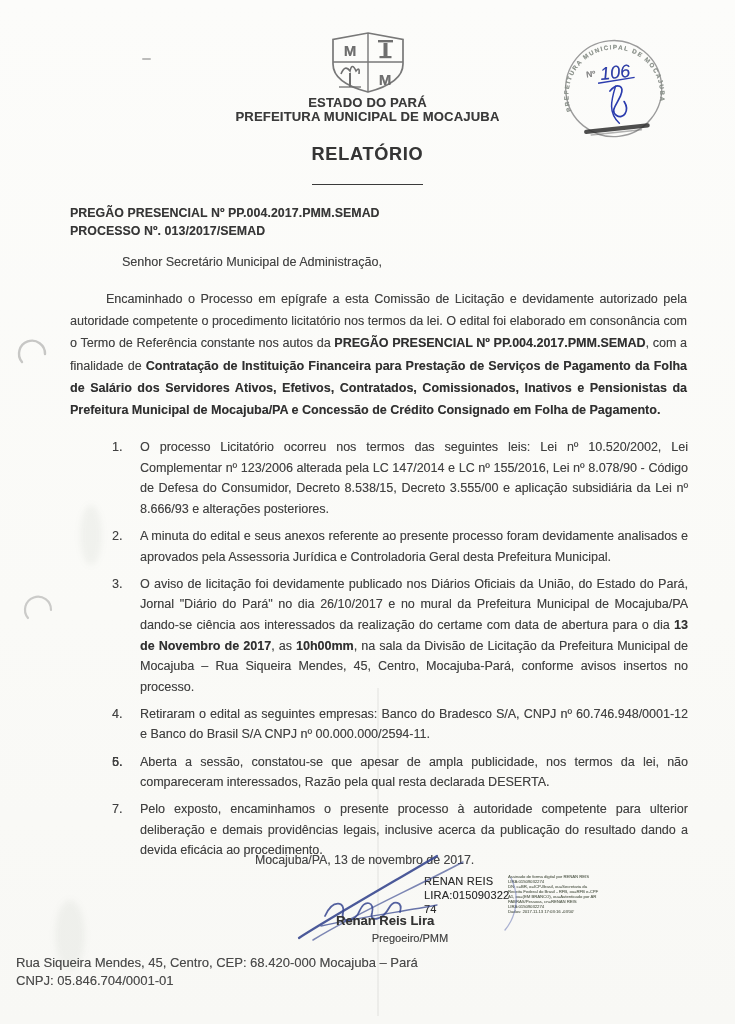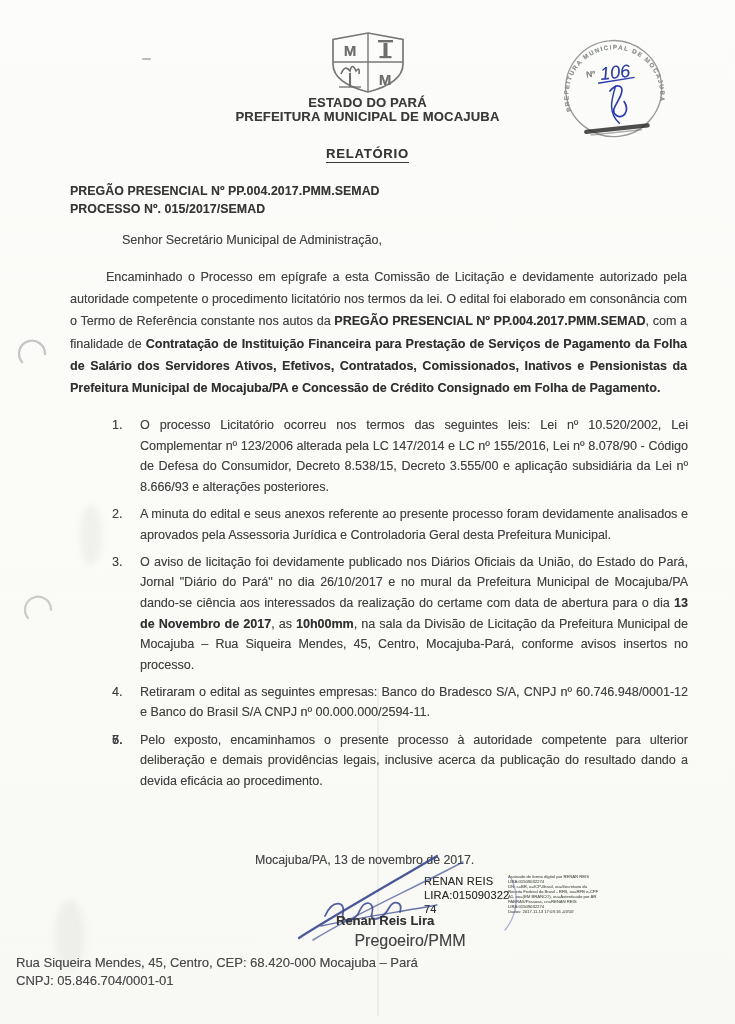--- a/index.html
+++ b/index.html
@@ -5,35 +5,35 @@
   html,body{margin:0;padding:0;background:#e8e8e6;}
   .page{position:relative;width:735px;height:1024px;margin:0 auto;overflow:hidden;
         background:linear-gradient(180deg,#fcfcfa 0%,#fafaf7 60%,#f8f8f5 100%);
         font-family:"Liberation Sans","DejaVu Sans",sans-serif;color:#414141;}
   .doc{ text-shadow:0.2px 0.2px 0.4px rgba(70,70,70,.45); }
   .center{text-align:center;}
   .crest-wrap{padding-top:31px;display:flex;justify-content:center;}
   .hdr{margin-top:2px;}
   .hdr-line{font-weight:bold;font-size:13px;line-height:14px;color:#3a3a3a;letter-spacing:.2px;}
   .title-wrap{margin-top:20px;text-align:center;}
-  .doc-title{display:inline-block;font-weight:bold;font-size:13px;letter-spacing:.8px;color:#353535;
-             border-bottom:1.8px solid #3a3a3a;padding-bottom:1px;}
+  .doc-title{display:inline-block;font-weight:bold;font-size:18px;letter-spacing:.8px;color:#353535;
+             border-bottom:1.8px solid #3a3a3a;padding-bottom:19px;}
   .refblock{margin:20px 48px 0 70px;}
   .ref-line{font-weight:bold;font-size:12.3px;line-height:17.5px;color:#363636;letter-spacing:.1px;}
   .salutation{margin:15px 48px 0 122px;font-size:12.5px;color:#444;}
   .intro{margin:19px 48px 16px 70px;font-size:12.5px;line-height:22.2px;text-align:justify;text-indent:36px;}
   .b{font-weight:bold;color:#303030;}
   ol.items{list-style:none;margin:14px 47px 0 140px;padding:0;font-size:12.5px;line-height:20.6px;text-align:justify;}
   ol.items li{position:relative;margin:0 0 6.5px 0;}
   ol.items .num{position:absolute;left:-28px;top:0;}
   .dateline{position:absolute;left:255px;top:853px;font-size:12.3px;color:#454545;}
   .digsig{position:absolute;left:424px;top:874px;width:118px;font-size:11px;line-height:14px;color:#2c2c2c;letter-spacing:.2px;}
   .cert{position:absolute;left:508px;top:874px;width:116px;font-size:4.2px;line-height:5px;color:#5d6655;}
   .signer-name{position:absolute;left:336px;top:913px;width:176px;text-align:left;font-weight:bold;font-size:13px;color:#333;}
-  .signer-role{position:absolute;left:322px;top:932px;width:176px;text-align:center;font-size:16px;color:#444;}
+  .signer-role{position:absolute;left:322px;top:932px;width:176px;text-align:center;font-size:11px;color:#444;}
   .footer{position:absolute;left:0;top:954px;width:100%;text-align:left;font-size:13px;line-height:17.5px;color:#4a4a4a;padding-left:16px;}
   .stamp{position:absolute;left:552px;top:30px;transform:rotate(-6deg);}
   .sig-svg{position:absolute;left:285px;top:850px;}
   .hole{position:absolute;}
   .crease{position:absolute;left:377px;top:688px;width:2px;height:328px;background:rgba(90,90,90,.07);}
   .dash{position:absolute;left:142px;top:58px;width:9px;height:2px;background:#9a9a9a;opacity:.65;border-radius:1px;}
   .smudge{position:absolute;background:rgba(90,95,90,.06);filter:blur(3px);border-radius:50%;}
 </style>
 </head>
 <body>
@@ -74,34 +74,34 @@
     <div class="hdr-line">ESTADO DO PARÁ</div>
     <div class="hdr-line">PREFEITURA MUNICIPAL DE MOCAJUBA</div>
   </div>
 
   <div class="title-wrap">
     <span class="doc-title">RELATÓRIO</span>
   </div>
 
   <div class="refblock">
     <div class="ref-line">PREGÃO PRESENCIAL Nº PP.004.2017.PMM.SEMAD</div>
-    <div class="ref-line">PROCESSO Nº. 015/2017/SEMAD</div>
+    <div class="ref-line">PROCESSO Nº. 013/2017/SEMAD</div>
   </div>
 
   <div class="salutation">Senhor Secretário Municipal de Administração,</div>
 
   <p class="intro"><span>Encaminhado o Processo em epígrafe a esta Comissão de Licitação e devidamente autorizado pela autoridade competente o procedimento licitatório nos termos da lei. O edital foi elaborado em consonância com o Termo de Referência constante nos autos da </span><span class="b">PREGÃO PRESENCIAL Nº PP.004.2017.PMM.SEMAD</span><span>, com a finalidade de </span><span class="b">Contratação de Instituição Financeira para Prestação de Serviços de Pagamento da Folha de Salário dos Servidores Ativos, Efetivos, Contratados, Comissionados, Inativos e Pensionistas da Prefeitura Municipal de Mocajuba/PA e Concessão de Crédito Consignado em Folha de Pagamento.</span></p>
 
   <ol class="items">
     <li><span class="num">1.</span><span>O processo Licitatório ocorreu nos termos das seguintes leis: Lei nº 10.520/2002, Lei Complementar nº 123/2006 alterada pela LC 147/2014 e LC nº 155/2016, Lei nº 8.078/90 - Código de Defesa do Consumidor, Decreto 8.538/15, Decreto 3.555/00 e aplicação subsidiária da Lei nº 8.666/93 e alterações posteriores.</span></li>
     <li><span class="num">2.</span><span>A minuta do edital e seus anexos referente ao presente processo foram devidamente analisados e aprovados pela Assessoria Jurídica e Controladoria Geral desta Prefeitura Municipal.</span></li>
     <li><span class="num">3.</span><span>O aviso de licitação foi devidamente publicado nos Diários Oficiais da União, do Estado do Pará, Jornal "Diário do Pará" no dia 26/10/2017 e no mural da Prefeitura Municipal de Mocajuba/PA dando-se ciência aos interessados da realização do certame com data de abertura para o dia </span><span class="b">13 de Novembro de 2017</span><span>, as </span><span class="b">10h00mm</span><span>, na sala da Divisão de Licitação da Prefeitura Municipal de Mocajuba – Rua Siqueira Mendes, 45, Centro, Mocajuba-Pará, conforme avisos insertos no processo.</span></li>
     <li><span class="num">4.</span><span>Retiraram o edital as seguintes empresas: Banco do Bradesco S/A, CNPJ nº 60.746.948/0001-12 e Banco do Brasil S/A CNPJ nº 00.000.000/2594-11.</span></li>
     <li><span class="num">5.</span></li>
-    <li><span class="num">6.</span></li>
+    <li><span class="num">6.</span><span>Aberta a sessão, constatou-se que apesar de ampla publicidade, nos termos da lei, não compareceram interessados, Razão pela qual resta declarada DESERTA.</span></li>
     <li><span class="num">7.</span><span>Pelo exposto, encaminhamos o presente processo à autoridade competente para ulterior deliberação e demais providências legais, inclusive acerca da publicação do resultado dando a devida eficácia ao procedimento.</span></li>
   </ol>
 
   <div class="dateline">Mocajuba/PA, 13 de novembro de 2017.</div>
 
   <div class="digsig">
     <div>RENAN REIS</div>
     <div>LIRA:015090322</div>
     <div>74</div>
   </div>

